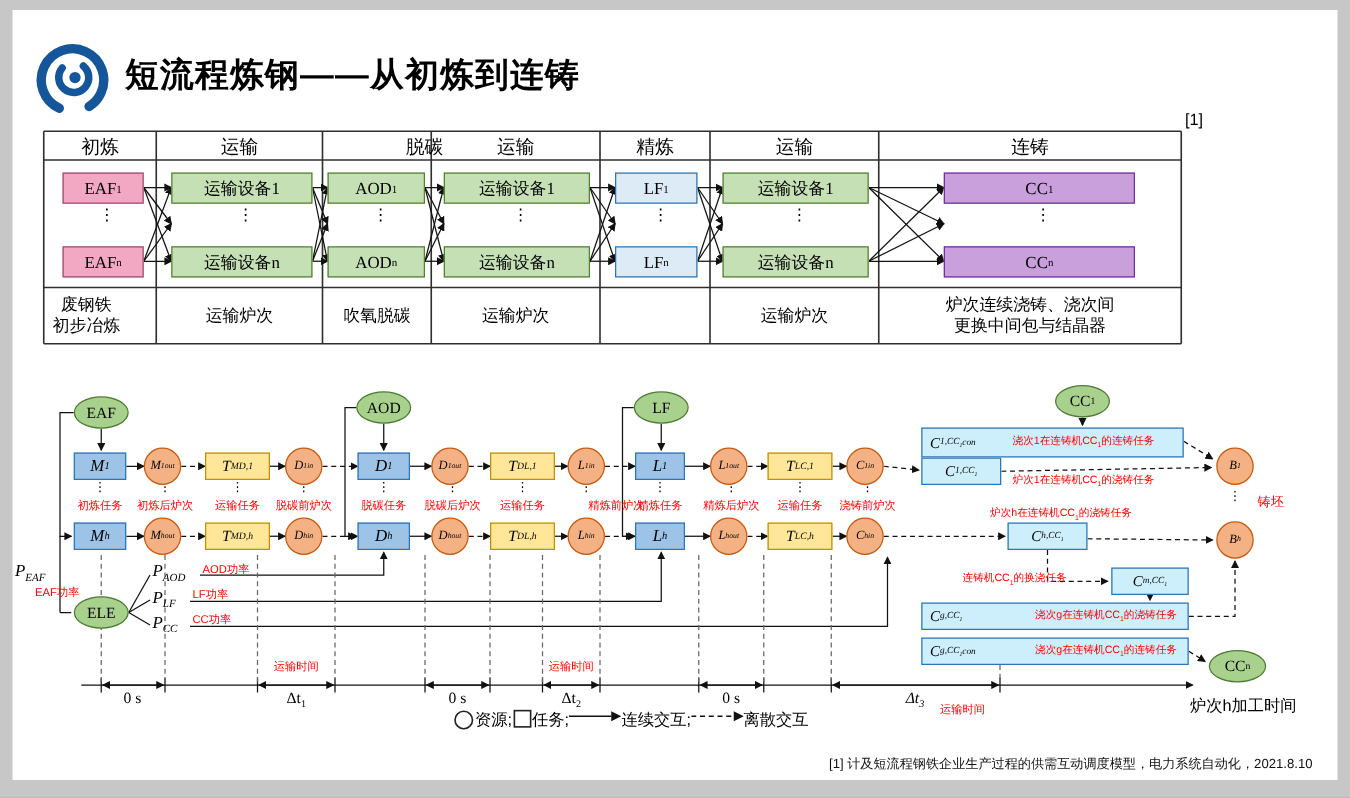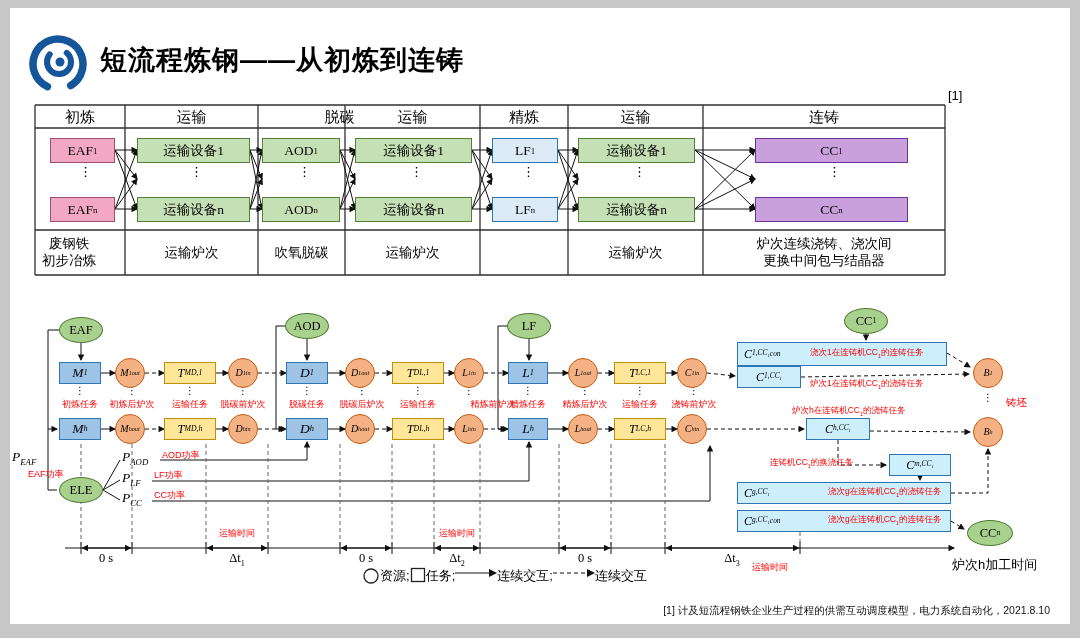--- a/index.html
+++ b/index.html
@@ -295,21 +295,21 @@
         <div class="lb lb-pmath" style="left: 112px; top: 483px;">P<sub>CC</sub></div>
         <div class="lb lb-red" style="left: 18px; top: 462px;">EAF功率</div>
         <div class="lb lb-red" style="left: 152px; top: 443px;">AOD功率</div>
         <div class="lb lb-red" style="left: 144px; top: 463px;">LF功率</div>
         <div class="lb lb-red" style="left: 144px; top: 483px;">CC功率</div>
         <div class="lb lb-time" style="left: 96px; top: 544px; transform: translateX(-50%);">0 s</div>
         <div class="lb lb-time" style="left: 227px; top: 544px; transform: translateX(-50%);">Δt<sub>1</sub></div>
         <div class="lb lb-time" style="left: 356px; top: 544px; transform: translateX(-50%);">0 s</div>
         <div class="lb lb-time" style="left: 447px; top: 544px; transform: translateX(-50%);">Δt<sub>2</sub></div>
         <div class="lb lb-time" style="left: 575px; top: 544px; transform: translateX(-50%);">0 s</div>
-        <div class="lb lb-time" style="left: 722px; top: 544px; transform: translateX(-50%);">Δt<sub>3</sub></div>
+        <div class="lb lb-time" style="left: 722px; top: 544px; transform: translateX(-50%); font-style: italic;">Δt<sub>3</sub></div>
         <div class="lb lb-red" style="left: 227px; top: 521px; transform: translateX(-50%);">运输时间</div>
         <div class="lb lb-red" style="left: 447px; top: 521px; transform: translateX(-50%);">运输时间</div>
         <div class="lb lb-red" style="left: 760px; top: 555px; transform: translateX(-50%);">运输时间</div>
         <div class="lb lb-axis" style="left: 942px; top: 550px;">炉次h加工时间</div>
         <div class="nd-dots" style="left: 70px; top: 378px;">⋮</div>
         <div class="nd-dots" style="left: 122px; top: 378px;">⋮</div>
         <div class="nd-dots" style="left: 180px; top: 378px;">⋮</div>
         <div class="nd-dots" style="left: 233px; top: 378px;">⋮</div>
         <div class="nd-dots" style="left: 297px; top: 378px;">⋮</div>
         <div class="nd-dots" style="left: 352px; top: 378px;">⋮</div>
@@ -333,18 +333,18 @@
       <span>任务;</span>
       <svg width="42" height="12">
           <line x1="0" y1="6" x2="34" y2="6" stroke="#111" stroke-width="1.2"></line>
           <polygon points="34,2 42,6 34,10" fill="#111"></polygon>
         </svg>
       <span>连续交互;</span>
       <svg width="42" height="12">
           <line x1="0" y1="6" x2="34" y2="6" stroke="#111" stroke-width="1.2" stroke-dasharray="4 3"></line>
           <polygon points="34,2 42,6 34,10" fill="#111"></polygon>
         </svg>
-      <span>连续交互</span>
+      <span>离散交互</span>
     </div>
 
     <div class="fnote">[1] 计及短流程钢铁企业生产过程的供需互动调度模型，电力系统自动化，2021.8.10</div>
   </div>
 </div>
 
 </body></html>

